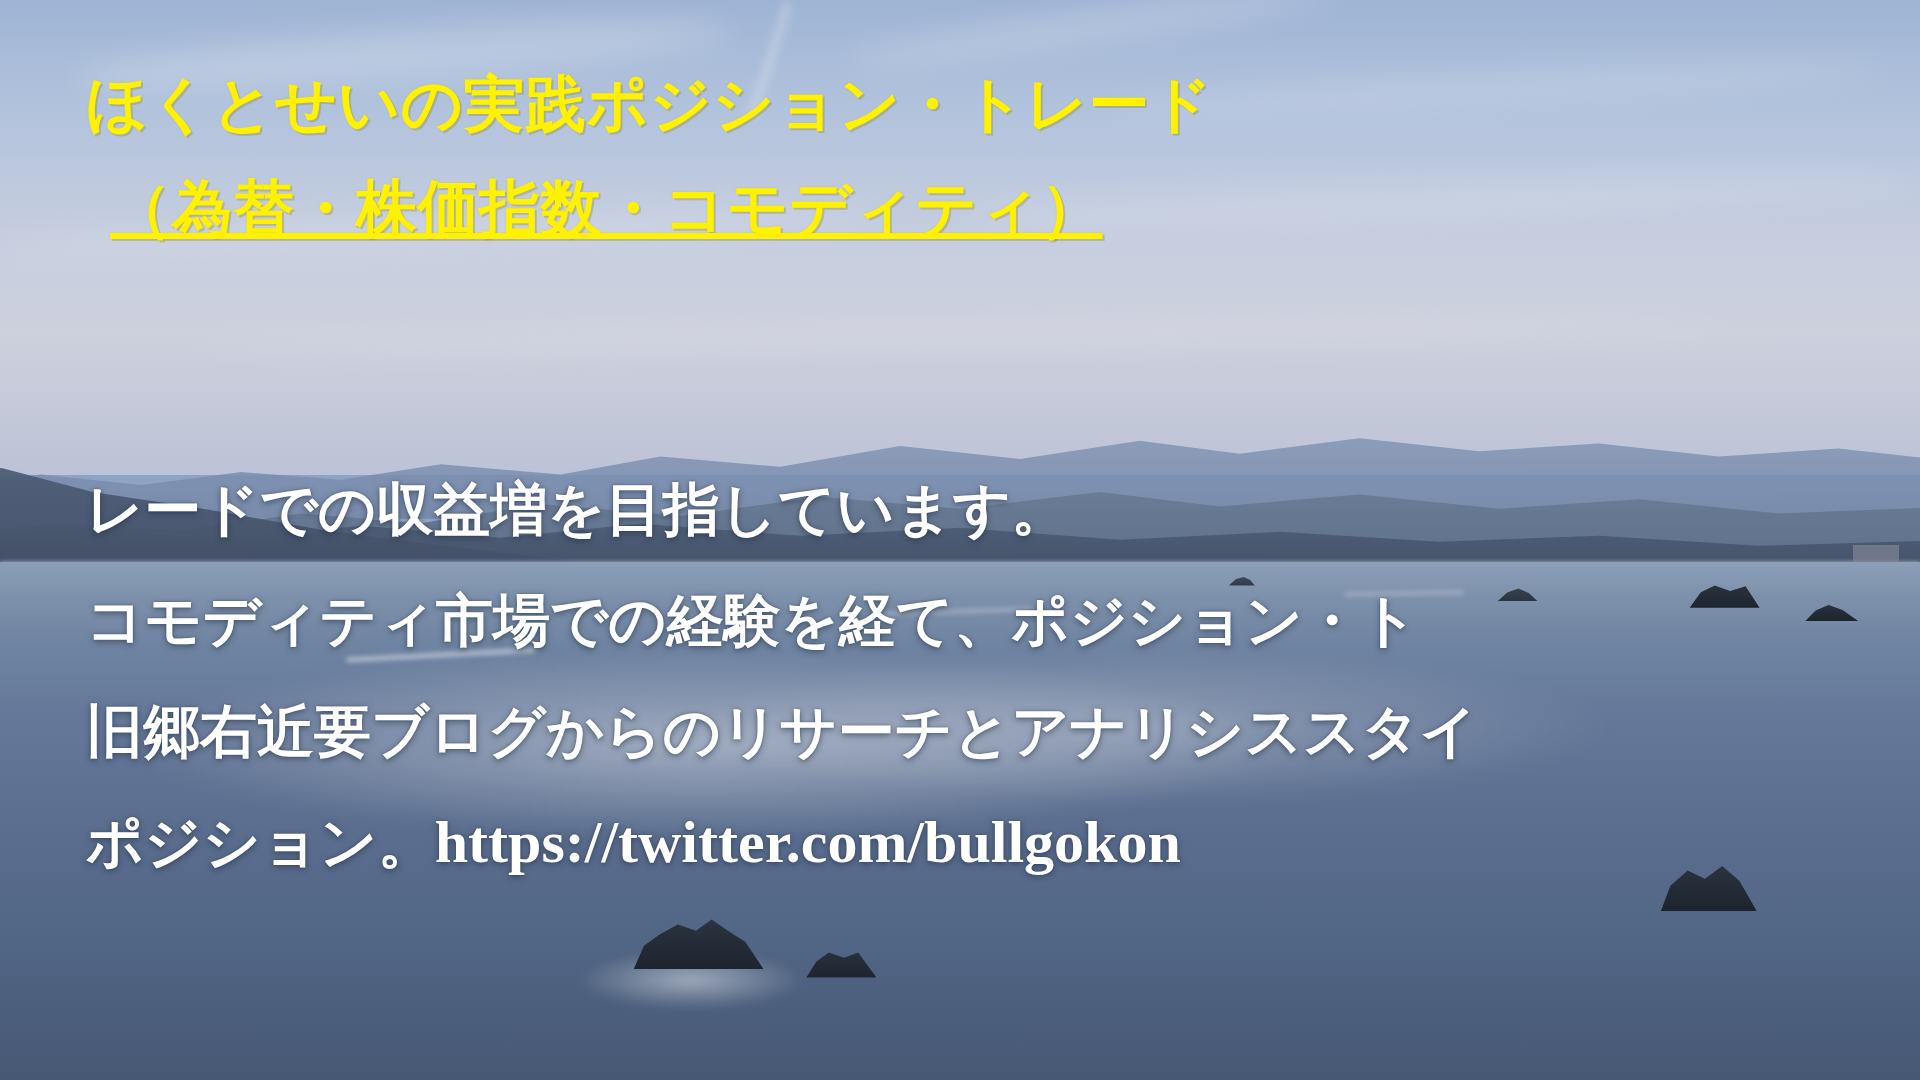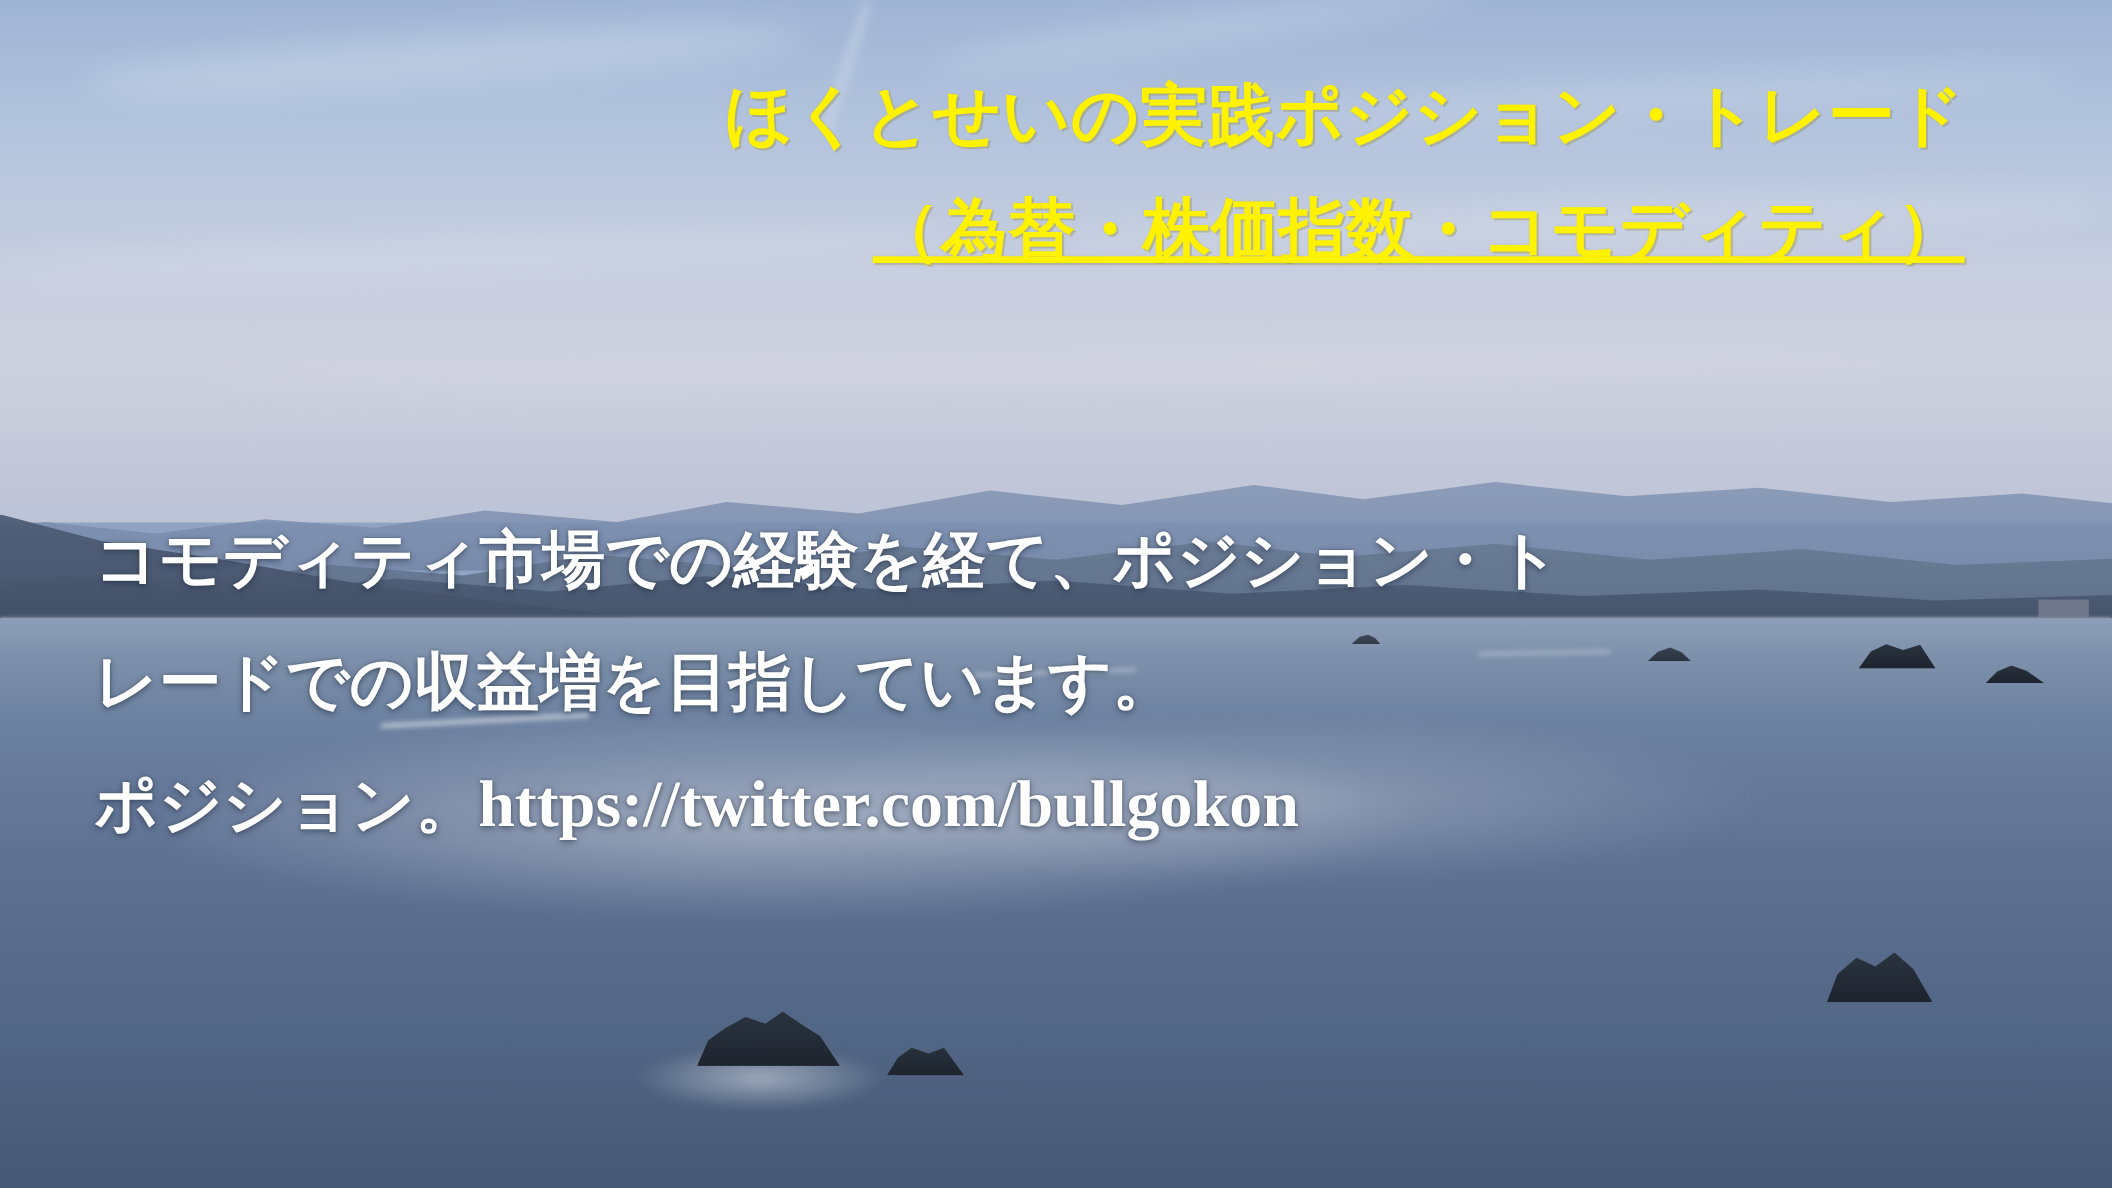--- a/index.html
+++ b/index.html
@@ -224,21 +224,20 @@
   .overlay {
     position: absolute;
     inset: 0;
   }
 
   .title-block {
     position: absolute;
     left: 86px;
     top: 52px;
     width: 1700px;
-    text-align: right;
   }
   .title-line {
     color: #FFF200;
     font-weight: 700;
     font-size: 61px;
     line-height: 104px;
     letter-spacing: 0.5px;
     white-space: nowrap;
     text-shadow:
       2px 2px 0 rgba(140,130,40,0.30),
@@ -311,19 +310,20 @@
   </div>
 
   <div class="overlay">
 
     <div class="title-block">
       <div class="title-line line1">ほくとせいの実践ポジション・トレード</div>
       <div class="title-line line2">（為替・株価指数・コモディティ）</div>
     </div>
 
     <div class="body-block">
+      <div class="body-line">レードでの収益増を目指しています。</div>
       <div class="body-line">コモディティ市場での経験を経て、ポジション・ト</div>
-      <div class="body-line">レードでの収益増を目指しています。</div>
+      <div class="body-line">旧郷右近要ブログからのリサーチとアナリシススタイ</div>
       <div class="body-line"><span>ポジション。</span><span class="url-serif">https://twitter.com/bullgokon</span></div>
     </div>
 
   </div>
 </div>
 
 </body></html>

